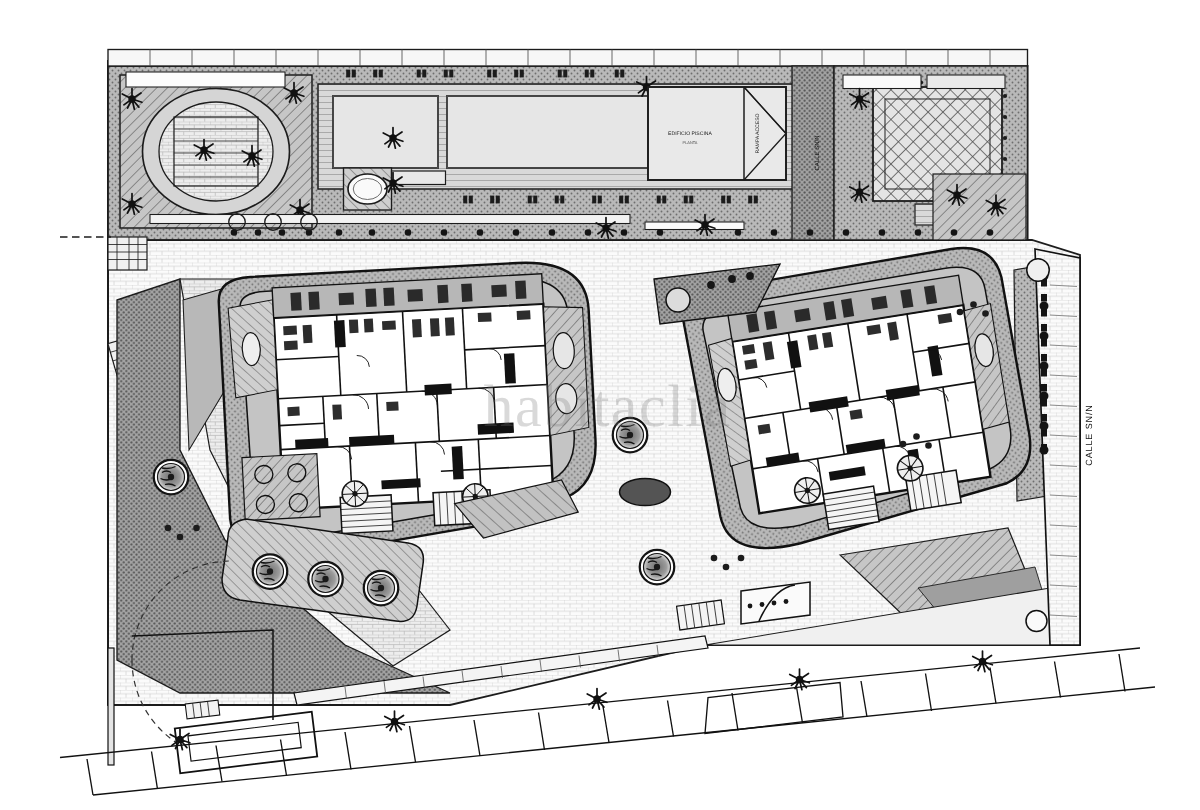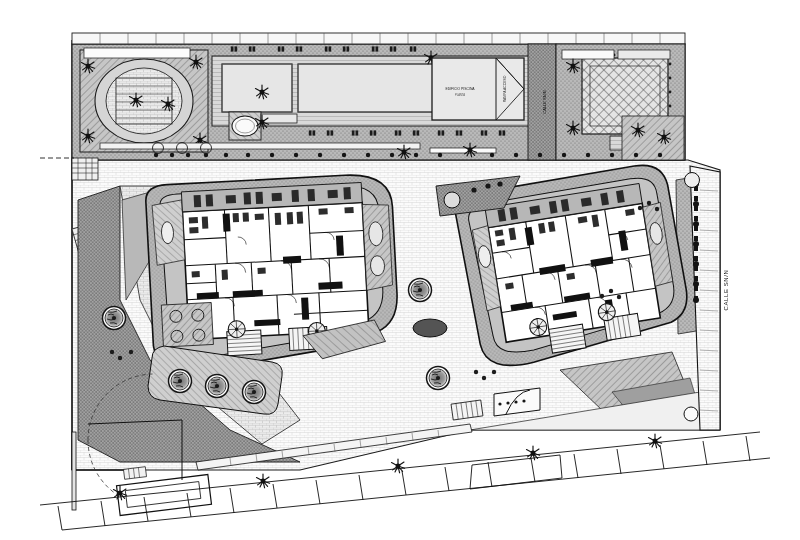--- a/index.html
+++ b/index.html
@@ -779,14 +779,15 @@
           <circle cx="649" cy="203" r="2.2"></circle>
       <circle cx="657" cy="209" r="2.2"></circle>
       <circle cx="602" cy="296" r="2.2"></circle>
           <circle cx="611" cy="291" r="2.2"></circle>
       <circle cx="619" cy="297" r="2.2"></circle>
     </g>
 
     </g>
   </svg>
 
+  <div class="wm">habitaclia</div>
 
 </div>
 
 </body></html>

